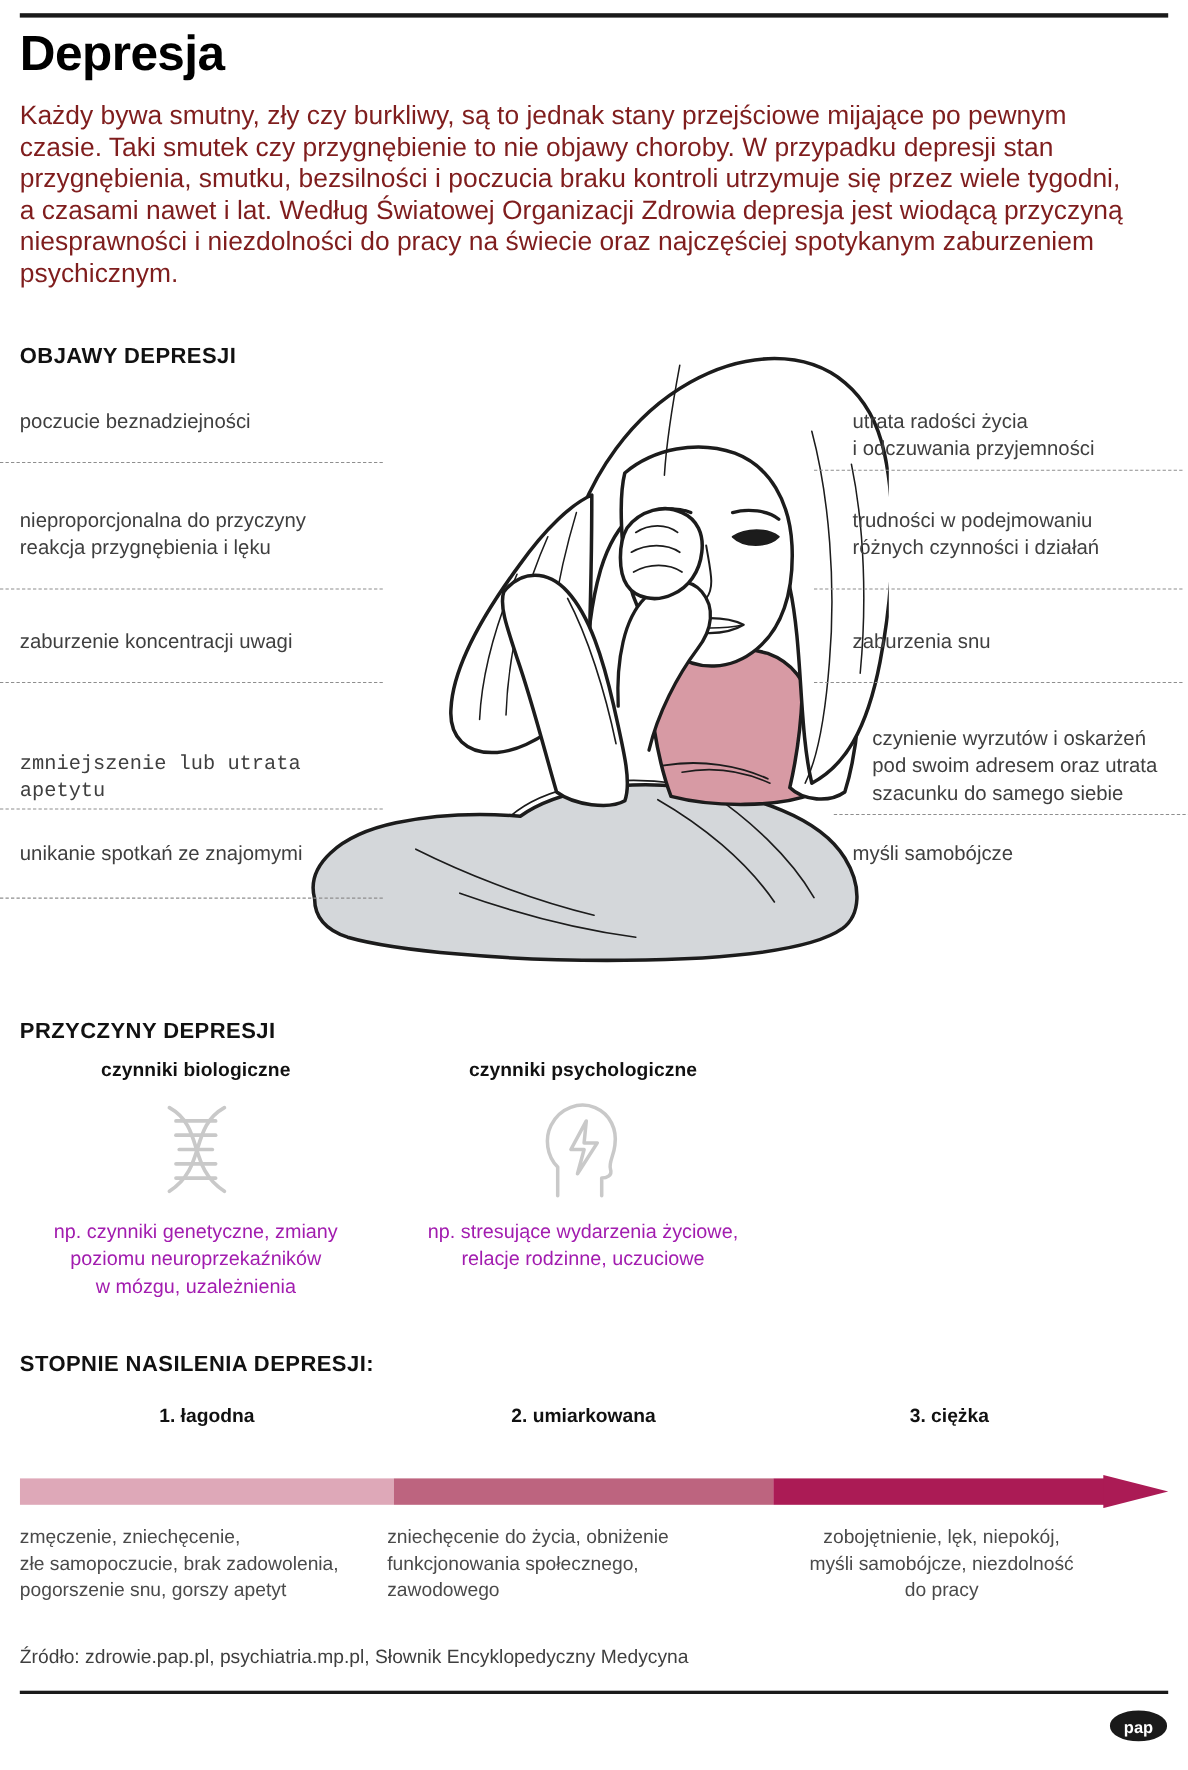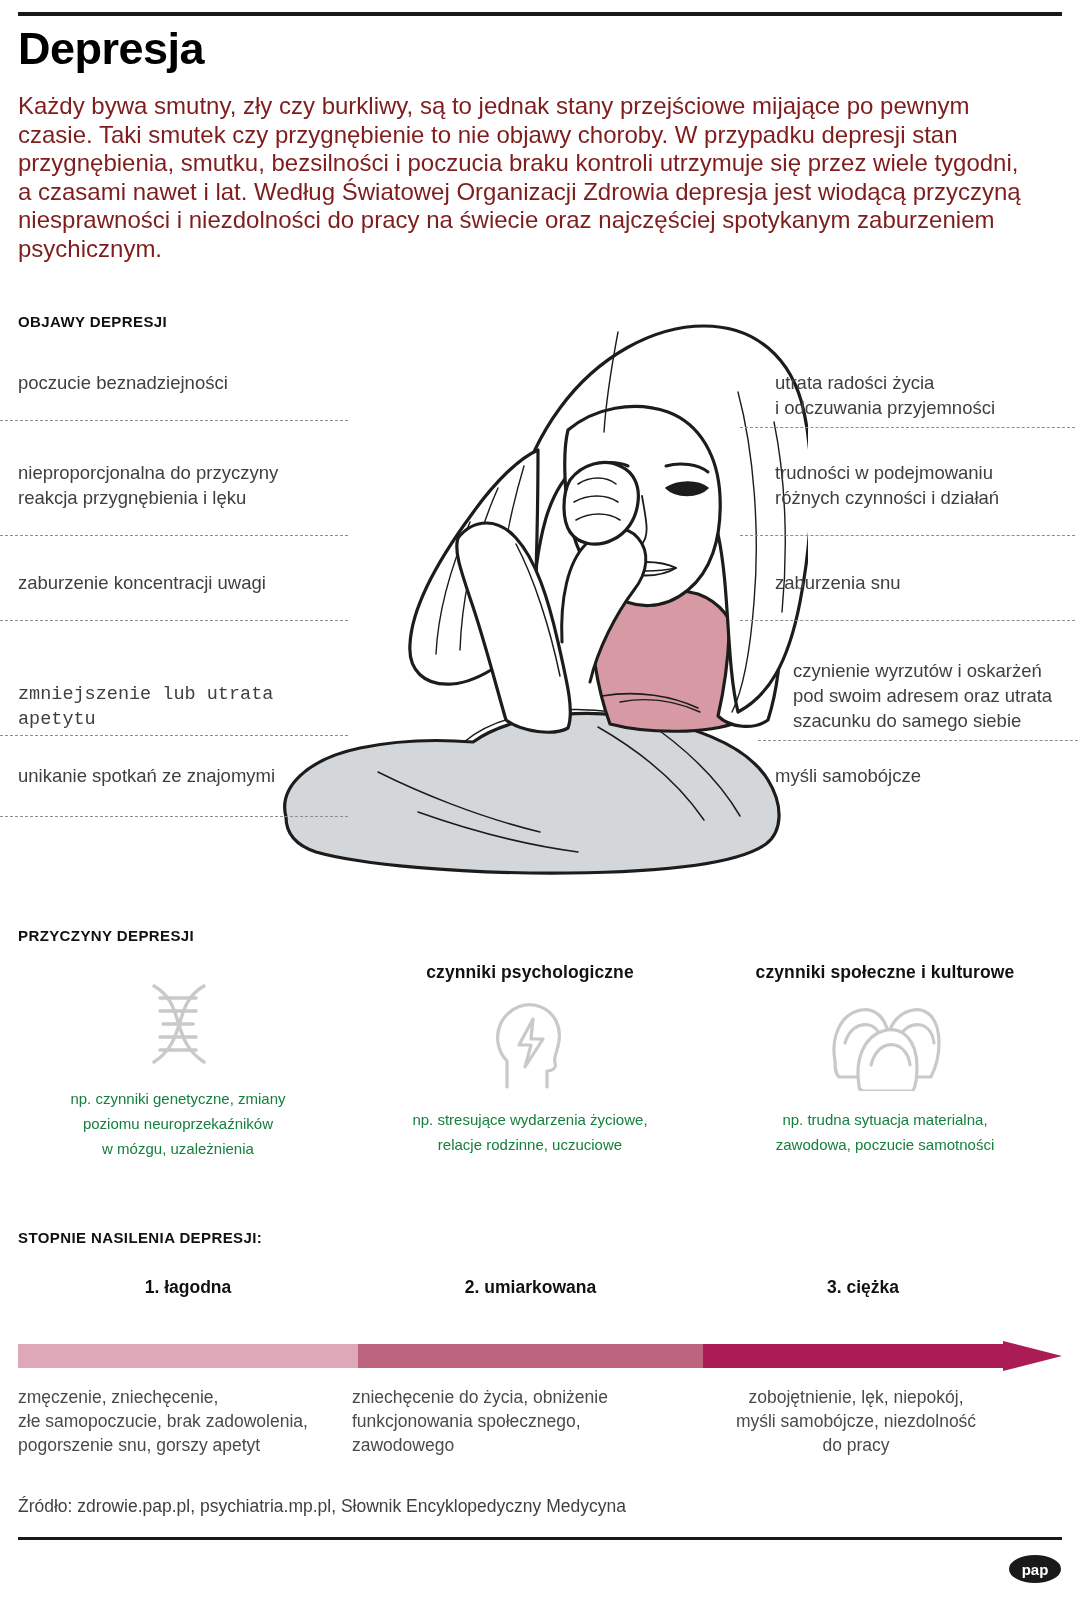--- a/index.html
+++ b/index.html
@@ -25,21 +25,21 @@
     color:#000000; line-height:1;
   }
   .intro{
     position:absolute; left:18px; top:92px; width:1008px;
     font-size:24px; line-height:28.5px; color:#7f1d1d; font-weight:400;
   }
 
   
   .sec-head{
     position:absolute; left:18px;
-    font-size:15px; font-weight:bold; letter-spacing:0.4px; color:#111;
+    font-size:20px; font-weight:bold; letter-spacing:0.4px; color:#111;
   }
   #sec-objawy{ top:313px; }
   #sec-przyczyny{ top:927px; }
   #sec-stopnie{ top:1229px; }
 
   
   .sym-col{ position:absolute; }
   .sym-left { left:18px;  width:330px; top:370px; }
   .sym-right{ left:775px; width:300px; top:370px; }
 
@@ -72,22 +72,22 @@
   #cause-1{ left:360px; }
   #cause-2{ left:715px; }
   .cause .c-title{
     font-size:17.5px; font-weight:bold; color:#111; letter-spacing:0.1px;
   }
   .cause .c-icon{
     height:92px; margin-top:16px;
     display:flex; align-items:center; justify-content:center;
   }
   .cause .c-desc{
-    margin-top:16px; font-size:15px; line-height:25px;
-    color:#15803d; white-space:pre-line;
+    margin-top:16px; font-size:18px; line-height:25px;
+    color:#a21caf; white-space:pre-line;
   }
 
   
   .sev-label{
     position:absolute; top:1277px; font-size:17.5px; font-weight:bold; color:#111;
     text-align:center;
   }
   #sev-lab-0{ left:18px;  width:340px; }
   #sev-lab-1{ left:358px; width:345px; }
   #sev-lab-2{ left:703px; width:320px; }
@@ -252,20 +252,21 @@
       <div class="rule" style="top:82px;"></div>
     </div>
     <div class="sym" style="top:393px;">
       <div class="txt">myśli samobójcze</div>
     </div>
   </div>
 
   <div class="sec-head" id="sec-przyczyny">PRZYCZYNY DEPRESJI</div>
 
   <div class="cause" id="cause-0">
+    <div class="c-title">czynniki biologiczne</div>
     <div class="c-icon">
       <svg width="96" height="92" viewBox="0 0 96 92" xmlns="http://www.w3.org/2000/svg">
         <g fill="none" stroke="#c9c9c9" stroke-width="3.4" stroke-linecap="round">
           <path d="M24 8 C56 26 40 62 74 84"></path>
           <path d="M74 8 C42 26 58 62 24 84"></path>
           <path d="M30 20 L66 20"></path>
           <path d="M30 33 L66 33"></path>
           <path d="M33 46 L63 46"></path>
           <path d="M30 59 L66 59"></path>
           <path d="M30 72 L66 72"></path>
@@ -285,37 +286,20 @@
           <path d="M18 88 L18 62 C8 52 6 36 12 24 C20 8 38 2 52 8 C66 14 72 28 70 42
                    C69 52 64 58 66 64 C68 70 62 72 58 72 C58 80 58 88 58 88"></path>
           <path d="M44 20 L30 46 L42 46 L36 68 L54 40 L42 40 Z"></path>
         </g>
       </svg>
     </div>
     <div class="c-desc">np. stresujące wydarzenia życiowe,
 relacje rodzinne, uczuciowe</div>
   </div>
 
-  <div class="cause" id="cause-2">
-    <div class="c-title">czynniki społeczne i kulturowe</div>
-    <div class="c-icon">
-      <svg width="116" height="92" viewBox="0 0 116 92" xmlns="http://www.w3.org/2000/svg">
-        <g fill="#ffffff" stroke="#c9c9c9" stroke-width="3.2" stroke-linejoin="round" stroke-linecap="round">
-          <path d="M8 62 C4 40 12 18 30 12 C48 6 62 20 62 44 C62 58 58 70 54 78 L12 78 C8 74 8 68 8 62 Z"></path>
-          <path d="M18 44 C22 30 32 24 42 26 C50 28 54 36 55 44" fill="none"></path>
-          <path d="M60 62 C56 40 64 18 82 12 C100 6 112 20 112 44 C112 58 108 70 104 78 L64 78 C60 74 60 68 60 62 Z"></path>
-          <path d="M70 44 C74 30 84 24 94 26 C102 28 106 36 107 44" fill="none"></path>
-          <path d="M32 86 C28 62 36 38 56 32 C76 26 90 42 90 68 C90 80 88 88 86 92 L36 92 C32 90 32 90 32 86 Z"></path>
-          <path d="M44 66 C48 50 58 44 68 46 C76 48 82 56 83 66" fill="none"></path>
-        </g>
-      </svg>
-    </div>
-    <div class="c-desc">np. trudna sytuacja materialna,
-zawodowa, poczucie samotności</div>
-  </div>
 
   <div class="sec-head" id="sec-stopnie">STOPNIE NASILENIA DEPRESJI:</div>
 
   <div class="sev-label" id="sev-lab-0">1. łagodna</div>
   <div class="sev-label" id="sev-lab-1">2. umiarkowana</div>
   <div class="sev-label" id="sev-lab-2">3. ciężka</div>
 
   <div class="sev-bar">
     <svg viewBox="0 0 1044 30" preserveAspectRatio="none" xmlns="http://www.w3.org/2000/svg">
       <rect id="seg0" x="0" y="3" width="340" height="24" fill="#dea8b8"></rect>

